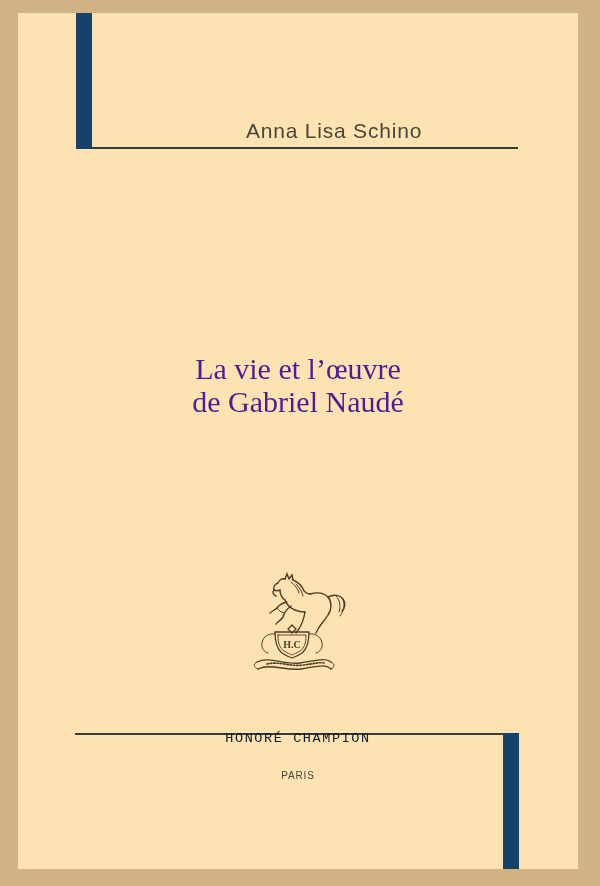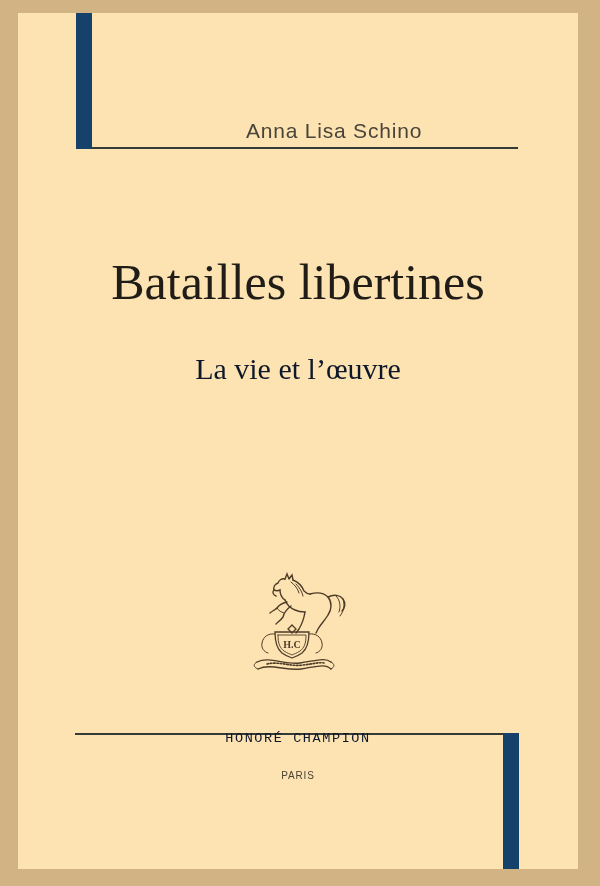--- a/index.html
+++ b/index.html
@@ -31,21 +31,21 @@
     margin-left:36px;
   }
   .title{
     top:256px;margin:0;font-weight:normal;
     font-size:50px;line-height:52px;
     color:#201c18;
   }
   .subtitle{
     top:352px;
     font-size:30px;line-height:33px;
-    color:#0f172a;
+    color:#4c1d95;
   }
   .logo{position:absolute;left:245px;top:572px;width:110px;height:106px;}
   .logo svg{display:block;width:110px;height:106px;}
   .publisher{
     top:731px;
     font-family:Liberation Mono, monospace;
     font-size:13.5px;line-height:15px;letter-spacing:1.6px;
     color:#0f172a;
   }
   .city{
@@ -59,24 +59,24 @@
 <body>
 
 <div class="cover">
   <div class="inner"></div>
 
   <div class="bar bar-top"></div>
   <div class="rule rule-top"></div>
 
   <div class="centered author">Anna Lisa Schino</div>
 
-  <h1 class="centered title">Batailles libertines</h1>
 
   <div class="centered subtitle">
     <div>La vie et l’œuvre</div>
+    <div>de Gabriel Naudé</div>
   </div>
 
   <div class="logo">
     <svg viewBox="0 0 110 106">
       <g fill="none" stroke="#4f3c28" stroke-width="1.4" stroke-linecap="round">
 
         <path d="M31,24 C28,23 27,20 29,18 C28,15 30,12 33,11 C34,8 37,6 40,7"></path>
         <path d="M40,7 L42,2 L44,7 M44,7 L47,3 L48,8"></path>
         <path d="M29,18 C31,19 33,19 35,18 C35,22 37,26 40,28"></path>
 

